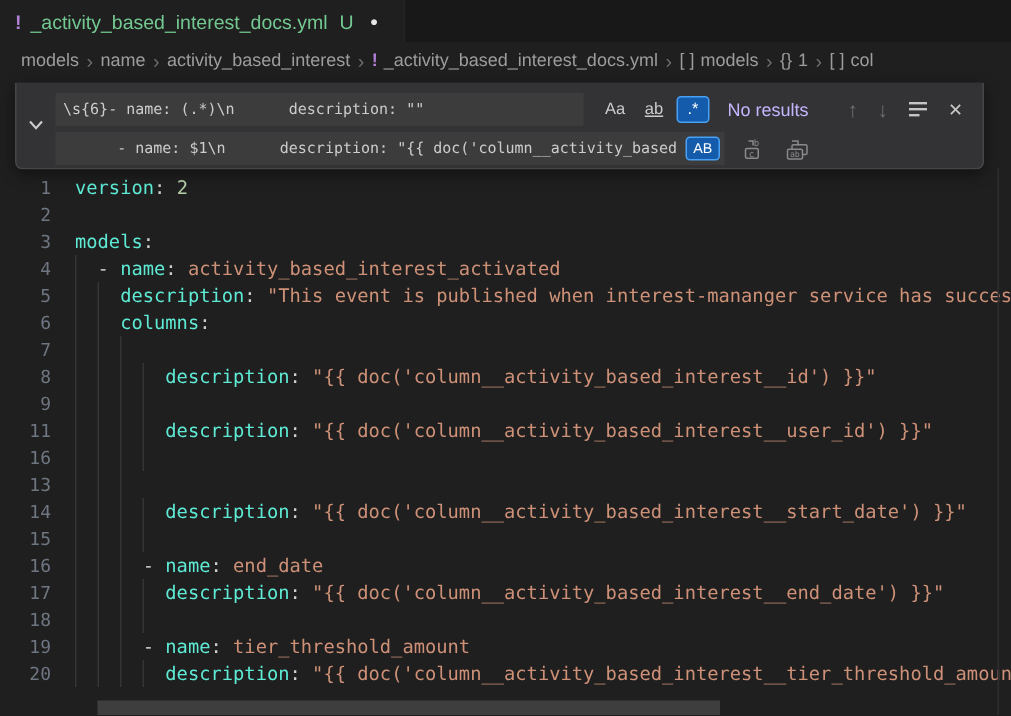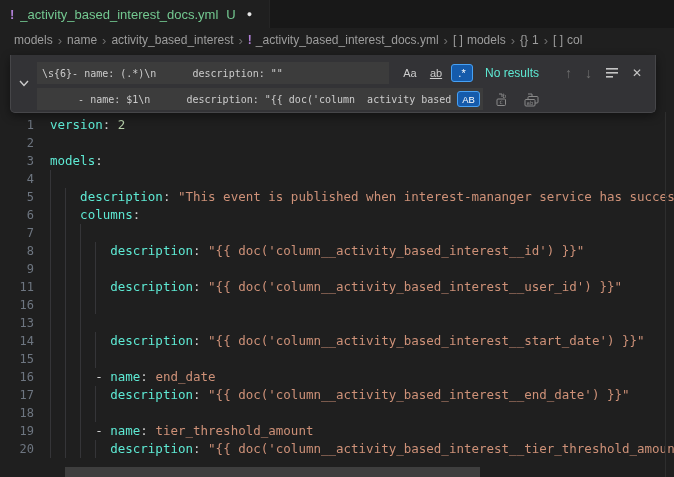--- a/index.html
+++ b/index.html
@@ -59,21 +59,21 @@
     font-size:9.5px; display:flex; align-items:center; justify-content:center;
     font-family:"Liberation Sans",sans-serif; cursor:pointer;
   }
   .toggles { display:flex; gap:4px; margin-left:10px;text-align:right; }
   .tgl {
     min-width:22px; height:18px; padding:0 2px; display:flex; align-items:center; justify-content:center;
     font-size:11px; color:#cccccc; border-radius:3px; border:1px solid transparent; cursor:pointer;
   }
   .tgl.word { text-decoration:underline; }
   .tgl.active { background:#155bab; border-color:#47a1f4; color:#ffffff; }
-  .results { color:#5eead4; font-size:12px; margin-left:12px; width:72px; white-space:nowrap; }
+  .results { color:#c4b5fd; font-size:12px; margin-left:12px; width:72px; white-space:nowrap; }
   .navbtns { display:flex; align-items:center; gap:13px; margin-left:8px; }
   .nbtn { color:#c5c5c5; font-size:14px; cursor:pointer; line-height:1; }
   .nbtn.disabled { color:#6f6f6f; }
   .repbtns { display:flex; align-items:center; gap:12px; margin-left:12px; }
   .ibtn { cursor:pointer; display:flex; align-items:center; }
 </style>
 </head>
 <body>
 
 <div class="tabbar">
@@ -117,21 +117,21 @@
       <span class="bc-icon">[ ]</span>
       <span>col</span>
     </span>
   </div>
 
 <div class="code-area">
   <div class="lines">
       <div class="line"><span class="ln">1</span><span class="code"><span class="k">version</span><span class="p">: </span><span class="num">2</span></span></div>
       <div class="line"><span class="ln">2</span><span class="code"></span></div>
       <div class="line"><span class="ln">3</span><span class="code"><span class="k">models</span><span class="p">:</span></span></div>
-      <div class="line"><span class="ln">4</span><span class="guide" style="left: 50px;"></span></div>
+      <div class="line"><span class="ln">4</span><span class="guide" style="left: 50px;"></span><span class="code"><span class="w">  </span><span class="p">- </span><span class="k">name</span><span class="p">: </span><span class="s">activity_based_interest_activated</span></span></div>
       <div class="line"><span class="ln">5</span><span class="guide" style="left: 50px;"></span><span class="guide" style="left: 65px;"></span><span class="code"><span class="w">    </span><span class="k">description</span><span class="p">: </span><span class="s">"This event is published when interest-mananger service has success</span></span></div>
       <div class="line"><span class="ln">6</span><span class="guide" style="left: 50px;"></span><span class="guide" style="left: 65px;"></span><span class="code"><span class="w">    </span><span class="k">columns</span><span class="p">:</span></span></div>
       <div class="line"><span class="ln">7</span><span class="guide" style="left: 50px;"></span><span class="guide" style="left: 65px;"></span><span class="guide" style="left: 80px;"></span></div>
       <div class="line"><span class="ln">8</span><span class="guide" style="left: 50px;"></span><span class="guide" style="left: 65px;"></span><span class="guide" style="left: 80px;"></span><span class="guide" style="left: 95px;"></span><span class="code"><span class="w">        </span><span class="k">description</span><span class="p">: </span><span class="s">"{{ doc('column__activity_based_interest__id') }}"</span></span></div>
       <div class="line"><span class="ln">9</span><span class="guide" style="left: 50px;"></span><span class="guide" style="left: 65px;"></span><span class="guide" style="left: 80px;"></span><span class="guide" style="left: 95px;"></span><span class="code"></span></div>
       <div class="line"><span class="ln">11</span><span class="guide" style="left: 50px;"></span><span class="guide" style="left: 65px;"></span><span class="guide" style="left: 80px;"></span><span class="guide" style="left: 95px;"></span><span class="code"><span class="w">        </span><span class="k">description</span><span class="p">: </span><span class="s">"{{ doc('column__activity_based_interest__user_id') }}"</span></span></div>
       <div class="line"><span class="ln">16</span><span class="guide" style="left: 50px;"></span><span class="guide" style="left: 65px;"></span><span class="guide" style="left: 80px;"></span><span class="guide" style="left: 95px;"></span><span class="code"></span></div>
       <div class="line"><span class="ln">13</span><span class="guide" style="left: 50px;"></span><span class="guide" style="left: 65px;"></span><span class="guide" style="left: 80px;"></span></div>
       <div class="line"><span class="ln">14</span><span class="guide" style="left: 50px;"></span><span class="guide" style="left: 65px;"></span><span class="guide" style="left: 80px;"></span><span class="guide" style="left: 95px;"></span><span class="code"><span class="w">        </span><span class="k">description</span><span class="p">: </span><span class="s">"{{ doc('column__activity_based_interest__start_date') }}"</span></span></div>
       <div class="line"><span class="ln">15</span><span class="guide" style="left: 50px;"></span><span class="guide" style="left: 65px;"></span><span class="guide" style="left: 80px;"></span><span class="guide" style="left: 95px;"></span><span class="code"></span></div>

